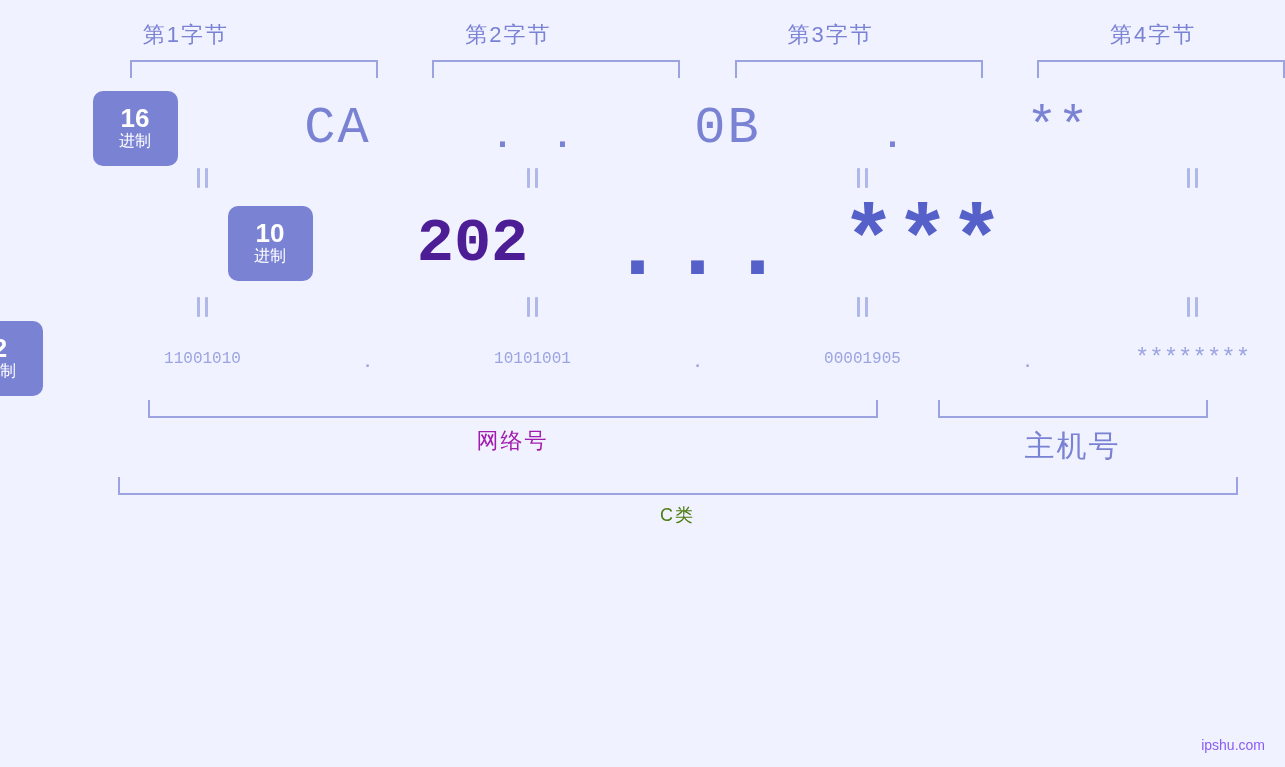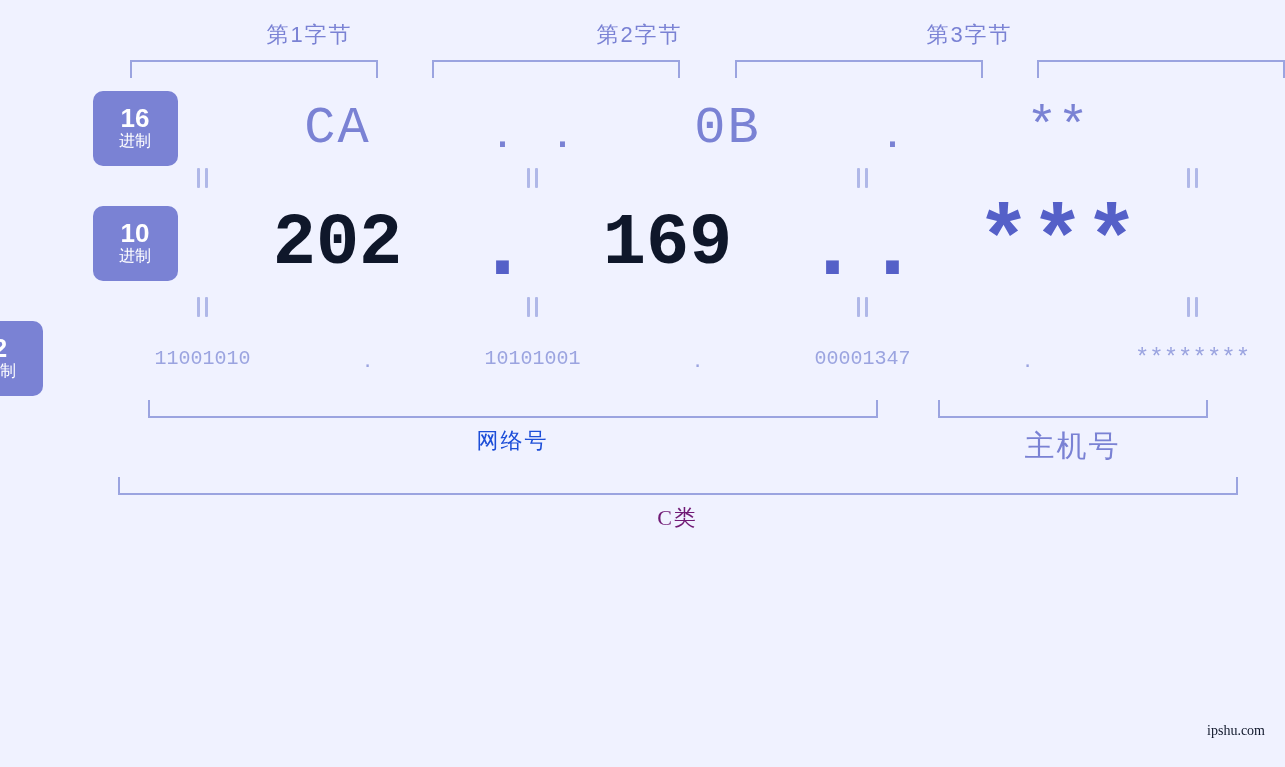--- a/index.html
+++ b/index.html
@@ -113,27 +113,27 @@
       font-family: Liberation Mono, monospace;
     }
 
     .cell-hex {
       font-size: 52px;
       font-weight: 500;
       letter-spacing: 2px;
     }
 
     .cell-dec {
-      font-size: 72px;
+      font-size: 62px;
       font-weight: bold;
-      color: #0f172a;
+      color: #4c1d95;
     }
 
     .cell-bin {
-      font-size: 20px;
+      font-size: 16px;
       font-weight: 400;
       color: #9ba4e0;
     }
 
     .cell-mask {
       font-size: 52px;
       color: #7a82d4;
     }
 
     .cell-mask-dec {
@@ -221,21 +221,21 @@
     .bottom-labels-row {
       display: flex;
       padding-left: 110px;
       padding-right: 40px;
       margin-top: 8px;
     }
 
     .bottom-label-net {
       width: 730px;
       text-align: center;
-      color: #1d4ed8;
+      color: #a21caf;
       font-size: 22px;
       letter-spacing: 2px;
     }
 
     .bottom-label-gap {
       width: 60px;
     }
 
     .bottom-label-host {
       width: 270px;
@@ -264,34 +264,32 @@
     .class-label-row {
       display: flex;
       padding-left: 110px;
       padding-right: 40px;
       margin-top: 8px;
     }
 
     .class-label {
       width: 1120px;
       text-align: center;
-      color: #701a75;
-      font-size: 22px;
+      color: #4d7c0f;
+      font-size: 18px;
       letter-spacing: 2px;
-      font-family: Liberation Serif, serif;
     }
 
     
     .watermark {
       position: absolute;
-      bottom: 28px;
+      bottom: 14px;
       right: 20px;
-      color: #0f172a;
+      color: #8b5cf6;
       font-size: 14px;
-      font-family: Liberation Serif, serif;
     }
 
     
     .veq {
       display: inline-flex;
       gap: 5px;
     }
     .veq span {
       display: inline-block;
       width: 3px;
@@ -305,20 +303,21 @@
 
 <div class="container">
 
   <div class="col-headers">
     <div class="col-header">第1字节</div>
     <div class="col-sep"></div>
     <div class="col-header">第2字节</div>
     <div class="col-sep"></div>
     <div class="col-header">第3字节</div>
     <div class="col-sep"></div>
+    <div class="col-header">第4字节</div>
   </div>
 
   <div class="bracket-row">
     <div class="bracket"></div>
     <div class="bracket-sep"></div>
     <div class="bracket"></div>
     <div class="bracket-sep"></div>
     <div class="bracket"></div>
     <div class="bracket-sep"></div>
     <div class="bracket"></div>
@@ -378,23 +377,20 @@
   <div class="data-row" style="margin-top:2px;">
     <div class="row-label">
       <span class="row-label-num">10</span>
       <span class="row-label-text">进制</span>
     </div>
     <div class="cells">
       <div class="cell">
         <span class="cell-dec">202</span>
       </div>
       <div class="dot dot-dec">.</div>
-      <div class="cell">
-        <span class="cell-dec">169</span>
-      </div>
       <div class="dot dot-dec">.</div>
       <div class="dot dot-dec">.</div>
       <div class="cell">
         <span class="cell-mask-dec">***</span>
       </div>
     </div>
   </div>
 
   <div class="equals-row">
     <div class="eq-cell">
@@ -434,21 +430,21 @@
     <div class="cells">
       <div class="cell">
         <span class="cell-bin">11001010</span>
       </div>
       <div class="dot dot-bin" style="font-size:24px;color:#9ba4e0;">.</div>
       <div class="cell">
         <span class="cell-bin">10101001</span>
       </div>
       <div class="dot dot-bin" style="font-size:24px;color:#9ba4e0;">.</div>
       <div class="cell">
-        <span class="cell-bin">00001347</span>
+        <span class="cell-bin">00001905</span>
       </div>
       <div class="dot dot-bin" style="font-size:24px;color:#9ba4e0;">.</div>
       <div class="cell">
         <span class="cell-mask-bin">********</span>
       </div>
     </div>
   </div>
 
   <div class="bottom-brackets-row">
     <div class="bottom-bracket-net"></div>

